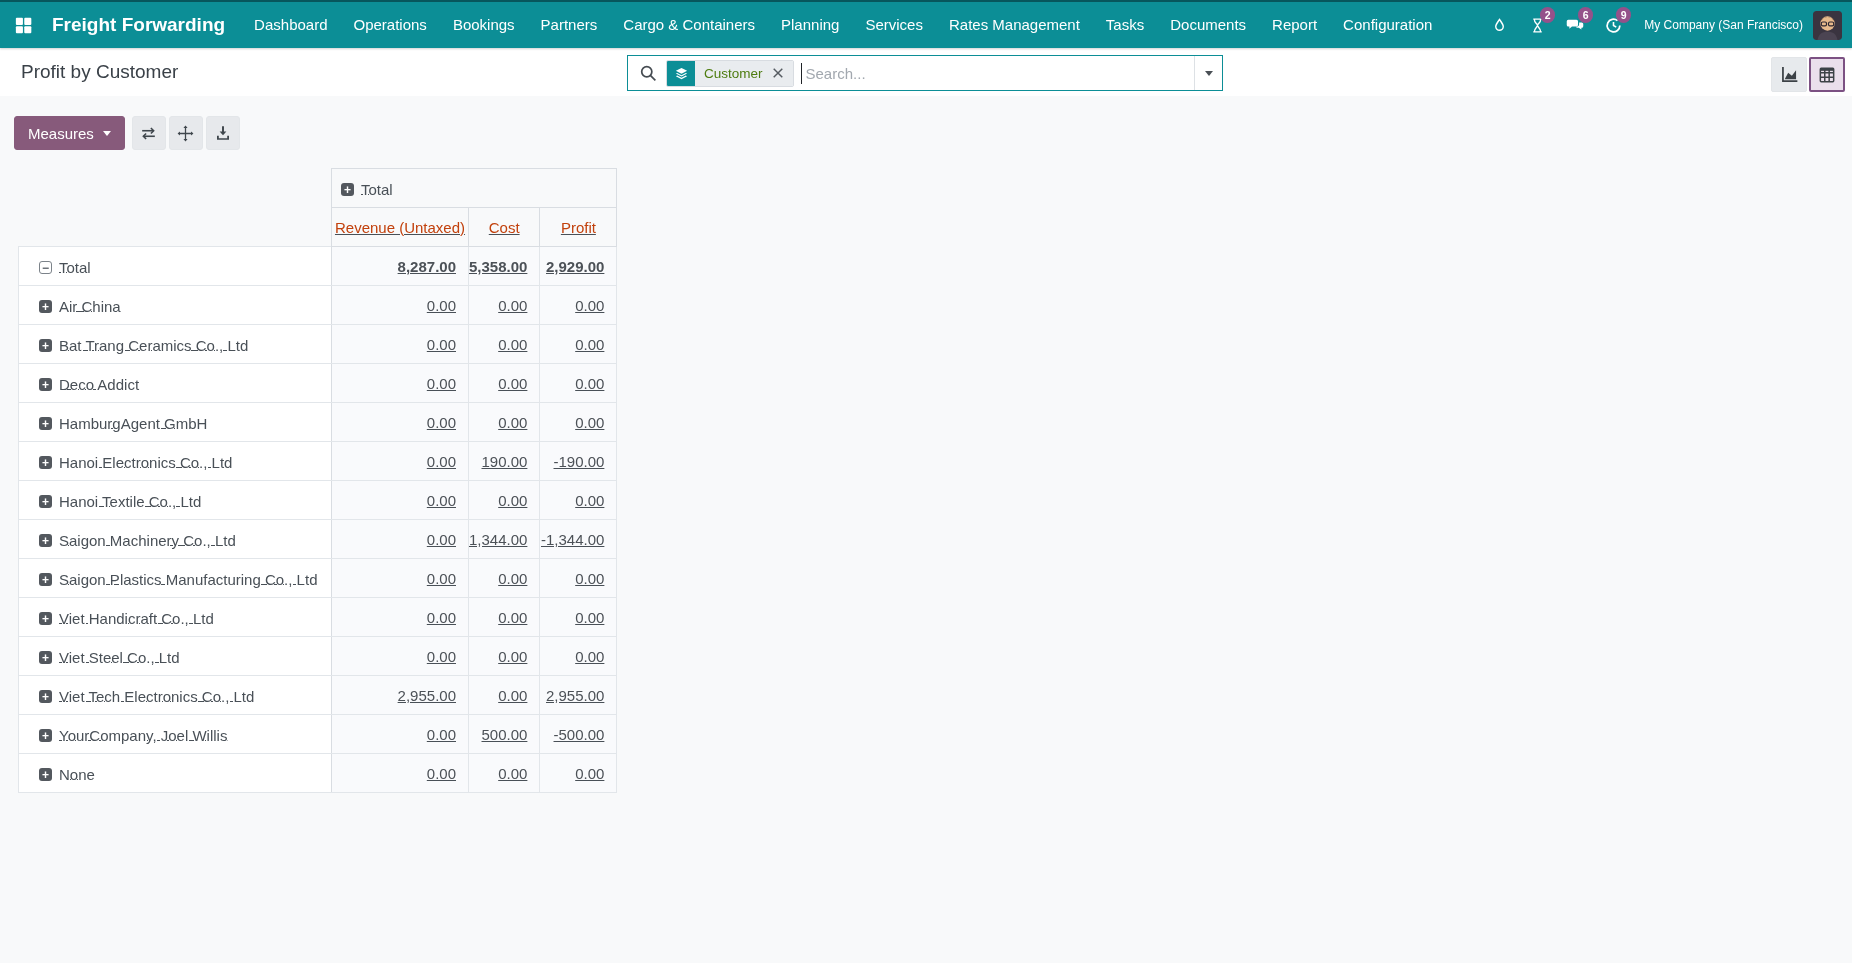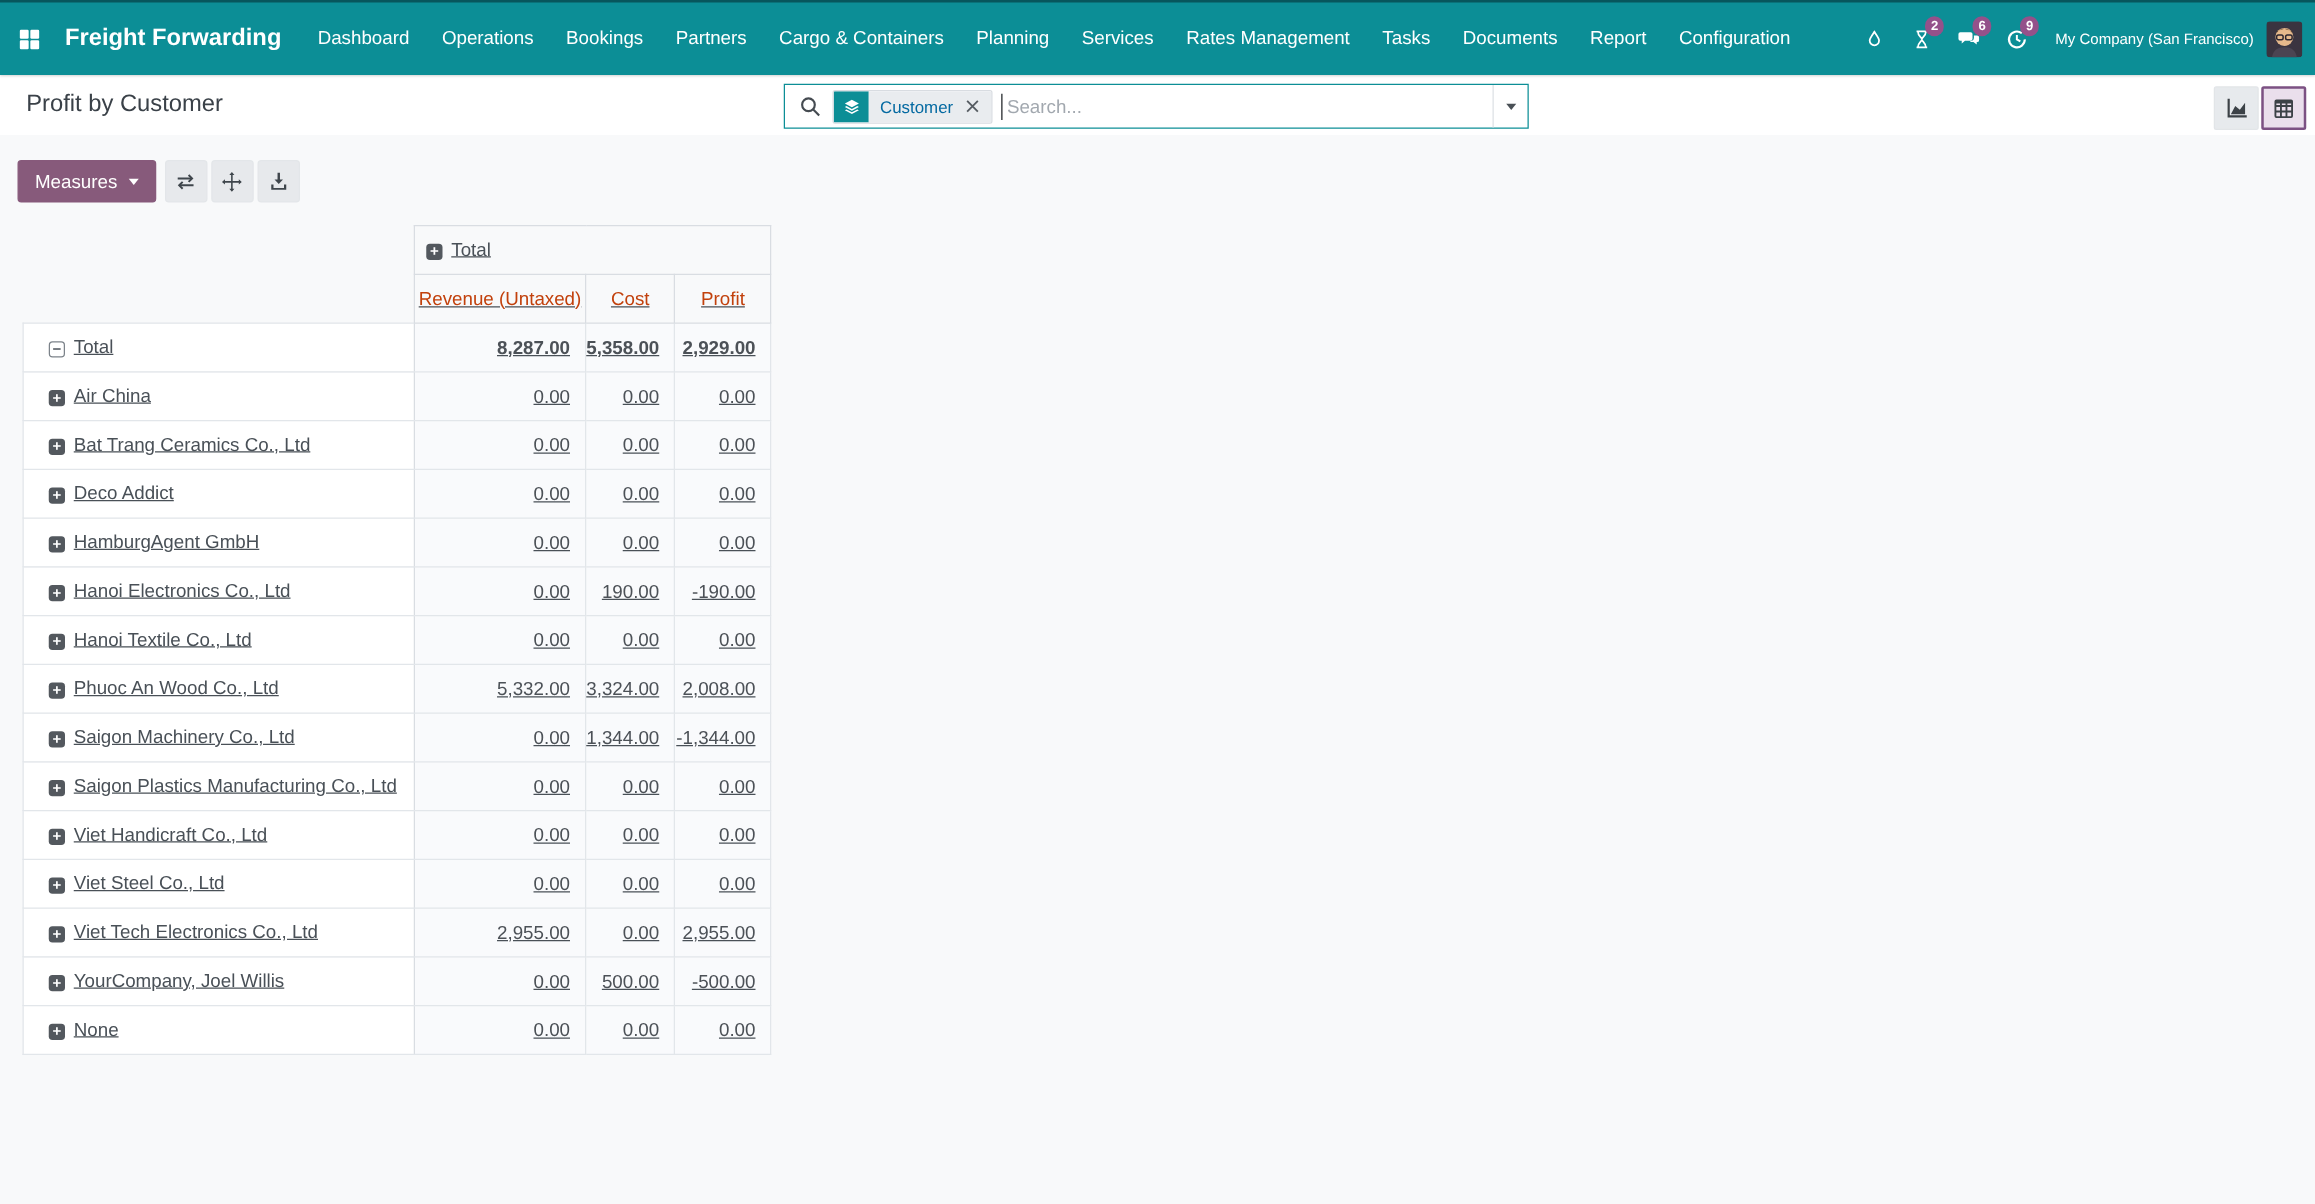--- a/index.html
+++ b/index.html
@@ -8,21 +8,21 @@
     width:1852px; height:963px;
     background:#f8f9fa;
     font-family:"Liberation Sans", sans-serif;
     overflow:hidden;
     position:relative;
     color:#495057;
   }
 
   
   .navbar {
-    height:60px;
+    height:48px;
     background:#0c8e96;
     border-top:2px solid #07565c;
     display:flex; align-items:center;
     color:#fff;
     padding-left:4px;
     box-shadow:0 1px 2px rgba(0,0,0,.18);
     position:relative; z-index:5;
   }
   .apps-btn {
     width:38px; height:46px;
@@ -70,21 +70,21 @@
   .search-mag { margin:0 9px 0 11px; flex:none; display:flex; }
   .facet {
     display:flex; align-items:stretch; height:27px; flex:none;
     border:1px solid #d8dce1; border-radius:2px; overflow:hidden;
   }
   .facet-icon {
     background:#0c8e96; width:28px;
     display:flex; align-items:center; justify-content:center; color:#fff;
   }
   .facet-body { background:#e9ecef; display:flex; align-items:center; padding:0 9px; gap:9px; }
-  .facet-label { font-size:13.5px; color:#0369a1; }
+  .facet-label { font-size:13.5px; color:#4d7c0f; }
   .facet-x { display:flex; align-items:center; cursor:pointer; color:#555b61; }
   .caret-line { width:1px; height:21px; background:#1f2327; margin-left:7px; flex:none; }
   .search-input {
     border:none; outline:none; flex:1; min-width:0;
     font-size:15px; color:#495057; background:transparent; padding:0 4px;
   }
   .search-input::placeholder { color:#a2a8af; }
   .search-toggle {
     width:28px; align-self:stretch; flex:none;
     border-left:1px solid #dde1e5; background:transparent; cursor:pointer;
@@ -381,26 +381,20 @@
           <td>190.00</td>
           <td>-190.00</td>
         </tr>
         <tr>
           <th class="rowlabel lvl1"><span class="tog plus">+</span><span class="cell-label">Hanoi Textile Co., Ltd</span></th>
           <td>0.00</td>
           <td>0.00</td>
           <td>0.00</td>
         </tr>
         <tr>
-          <th class="rowlabel lvl1"><span class="tog plus">+</span><span class="cell-label">Phuoc An Wood Co., Ltd</span></th>
-          <td>5,332.00</td>
-          <td>3,324.00</td>
-          <td>2,008.00</td>
-        </tr>
-        <tr>
           <th class="rowlabel lvl1"><span class="tog plus">+</span><span class="cell-label">Saigon Machinery Co., Ltd</span></th>
           <td>0.00</td>
           <td>1,344.00</td>
           <td>-1,344.00</td>
         </tr>
         <tr>
           <th class="rowlabel lvl1"><span class="tog plus">+</span><span class="cell-label">Saigon Plastics Manufacturing Co., Ltd</span></th>
           <td>0.00</td>
           <td>0.00</td>
           <td>0.00</td>

